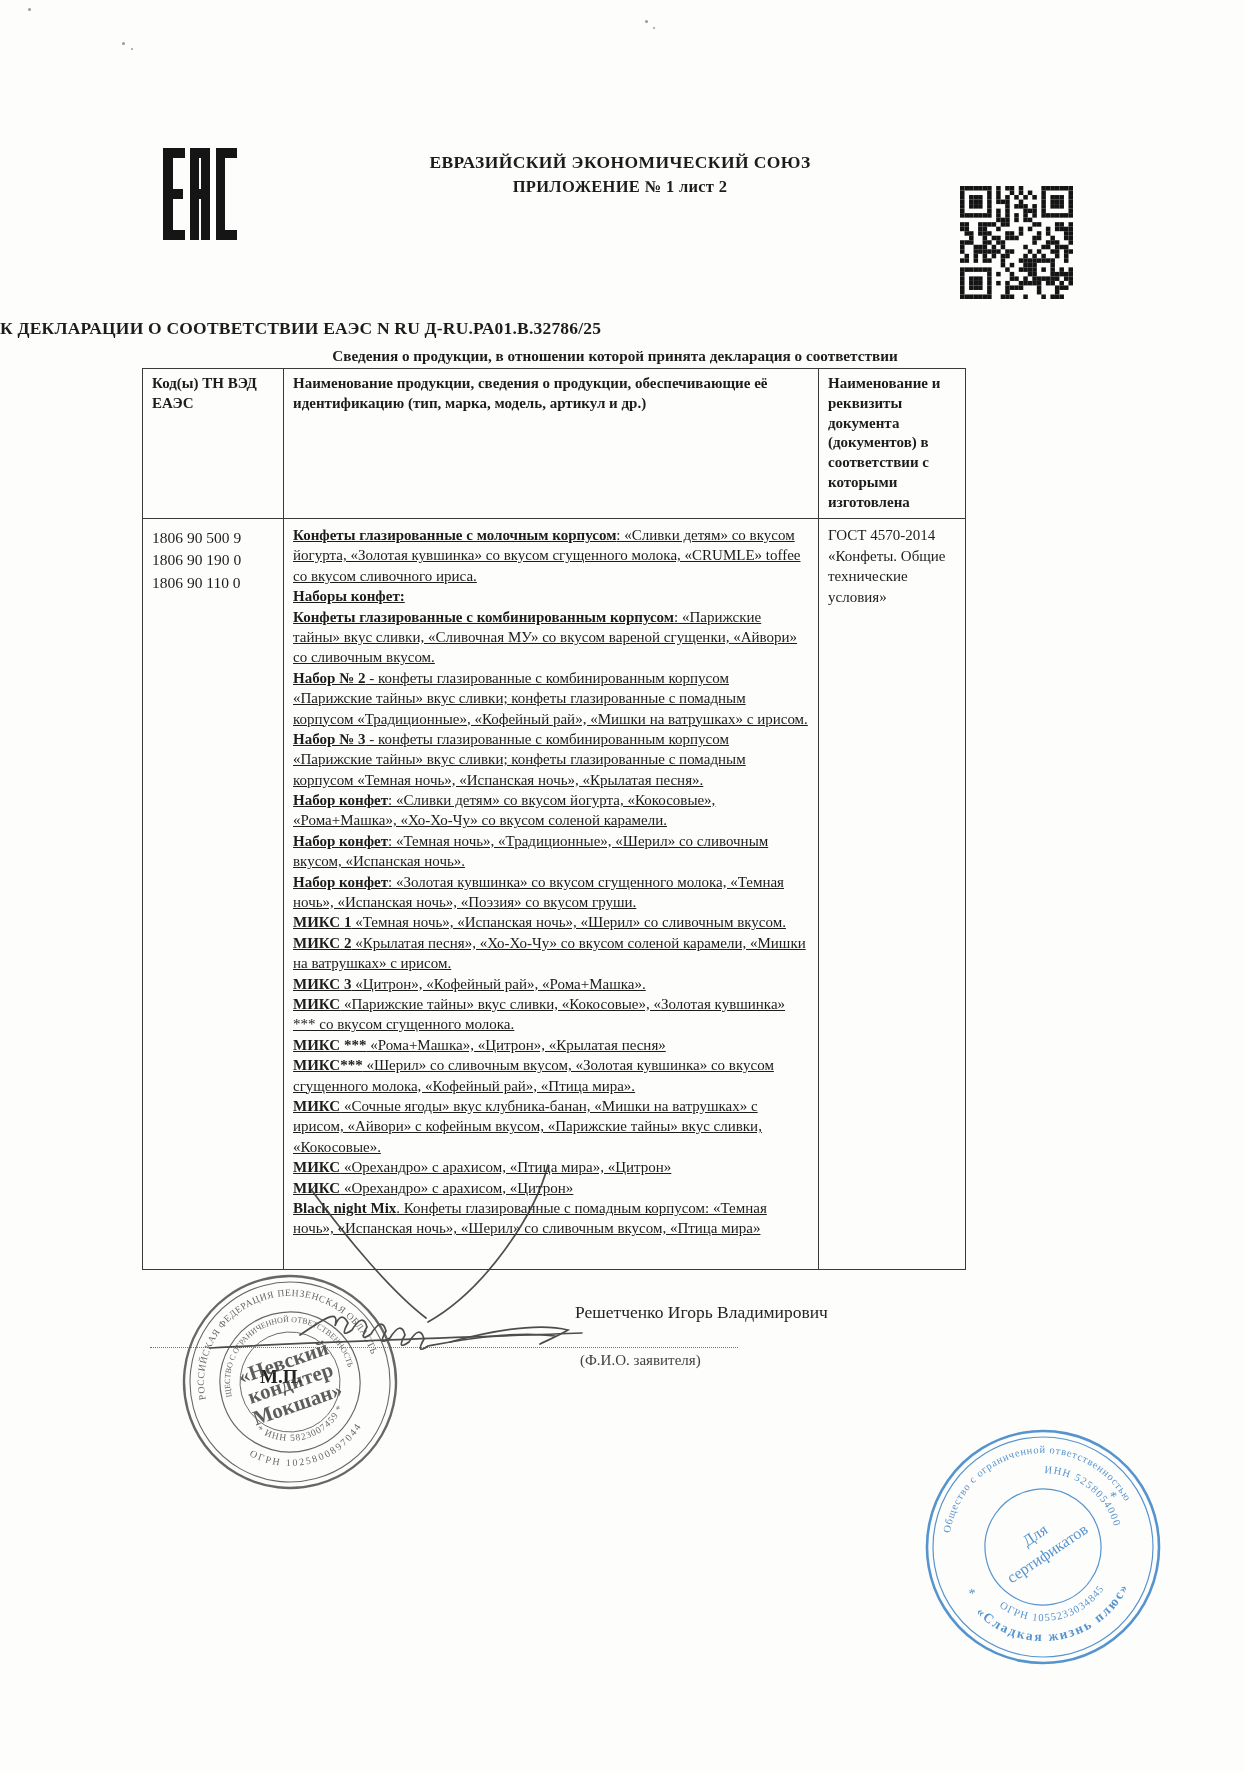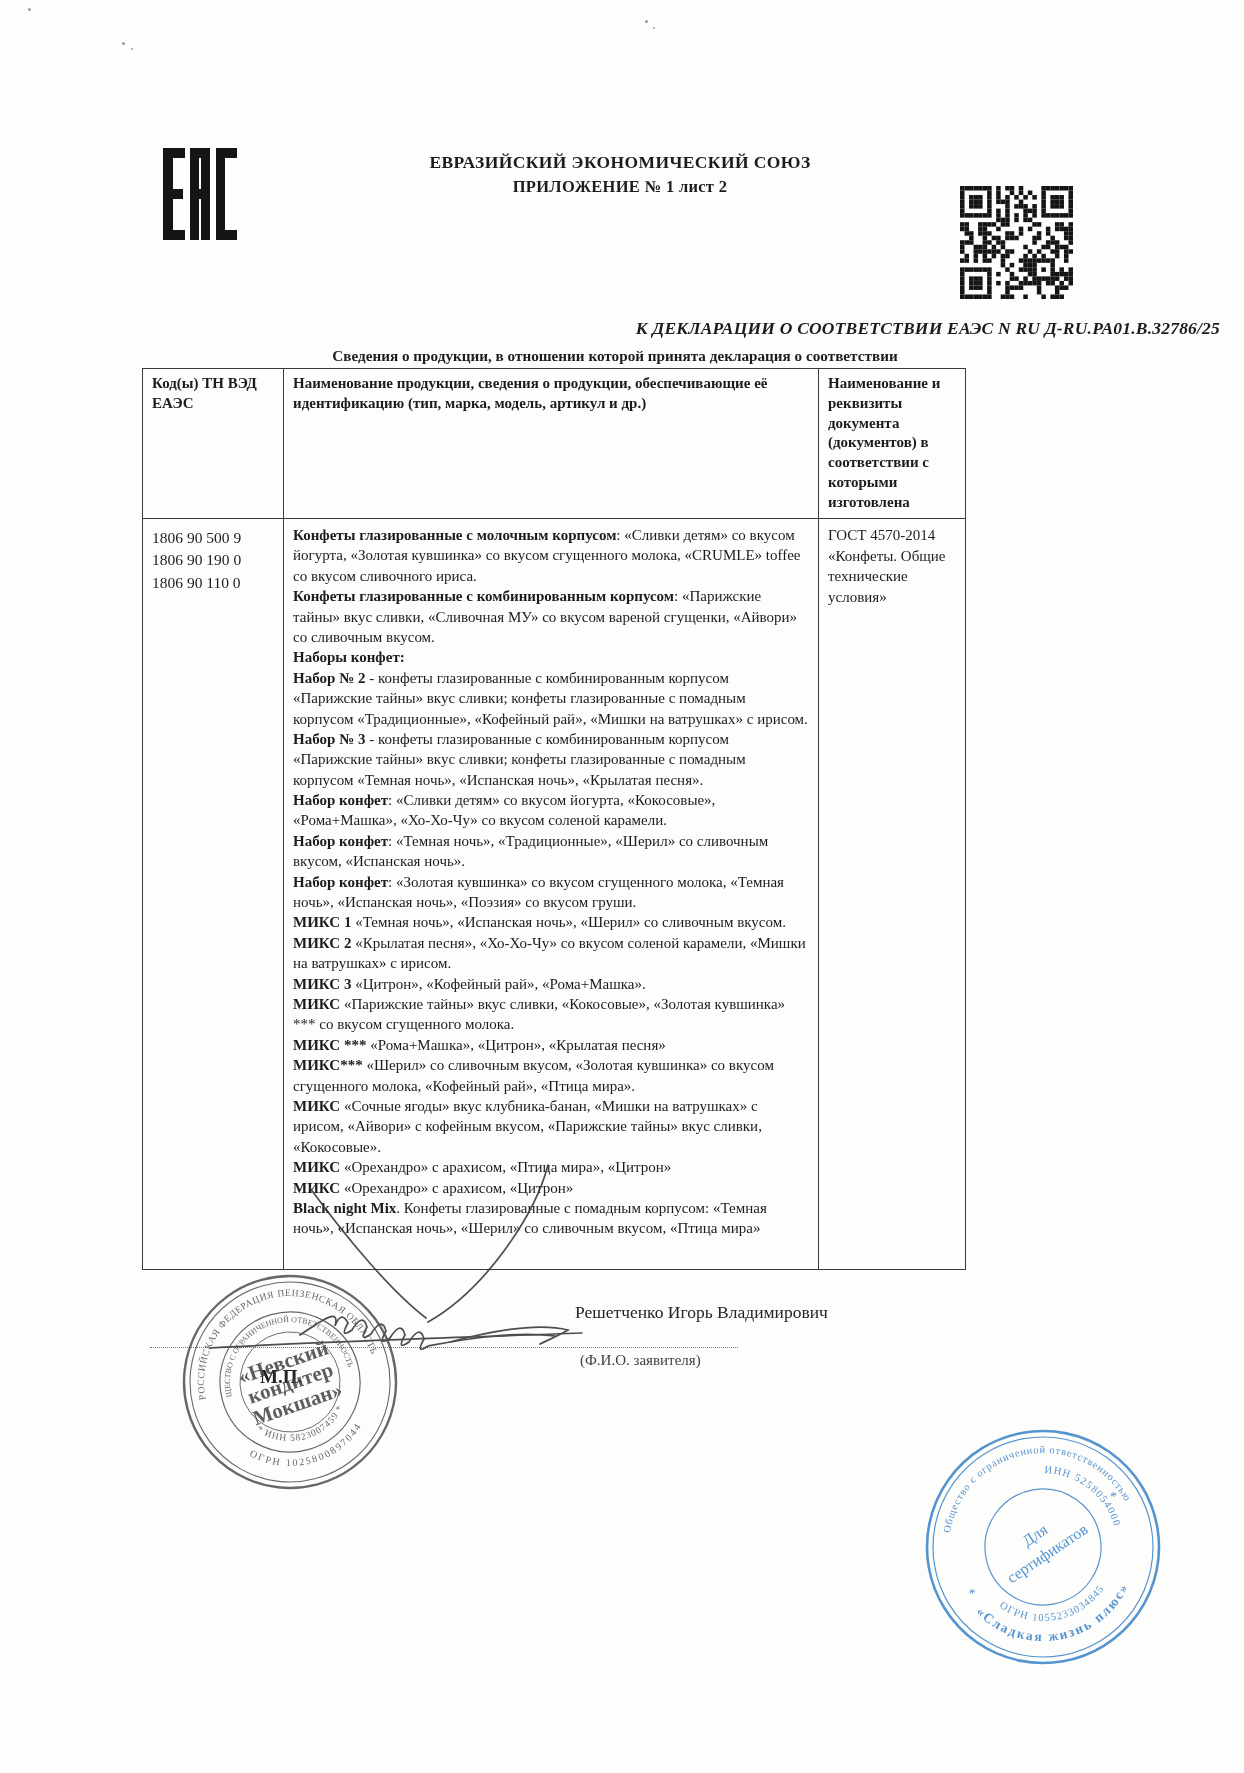--- a/index.html
+++ b/index.html
@@ -7,36 +7,36 @@
         font-family:"Liberation Serif", serif;color:#1c1c1c;overflow:hidden;}
   .speck{position:absolute;background:#9a9a9a;border-radius:50%;}
 
   
   .eac-logo{position:absolute;left:163px;top:148px;width:74px;height:92px;}
   .title-block{position:absolute;left:310px;top:152px;width:620px;text-align:center;}
   .title-line1{font-size:17.5px;font-weight:bold;letter-spacing:.4px;}
   .title-line2{font-size:16.5px;font-weight:bold;margin-top:4px;letter-spacing:.3px;}
   .qr-wrap{position:absolute;left:960px;top:186px;width:113px;height:113px;}
 
-  .decl-title{position:absolute;left:0;top:318px;width:1220px;text-align:right;
-              font-size:17.5px;font-weight:bold;letter-spacing:.2px;font-style:italic;}
+  .decl-title{position:absolute;left:0;top:318px;width:1220px;text-align:left;
+              font-size:17.5px;font-weight:bold;letter-spacing:.2px;}
   .decl-subtitle{position:absolute;left:0;top:347px;width:1230px;text-align:center;
               font-size:15.2px;font-weight:bold;}
 
   
   .doc-table{position:absolute;left:142px;top:368px;width:824px;height:902px;
              border:1.4px solid #3a3a3a;box-sizing:border-box;
              display:grid;grid-template-columns:141px 535px 1fr;grid-template-rows:150px 1fr;}
   .cell{border-right:1.2px solid #3a3a3a;border-bottom:1.2px solid #3a3a3a;
         box-sizing:border-box;padding:5px 9px;overflow:hidden;}
   .cell.last-col{border-right:none;}
   .cell.body-row{border-bottom:none;}
   .th{font-weight:bold;font-size:15px;line-height:1.32;}
   .codes{font-size:15.5px;line-height:1.45;padding-top:8px;}
-  .products{font-size:15px;line-height:1.36;padding-top:6px;}
+  .products{font-size:15px;line-height:1.36;padding-top:6px;text-decoration:underline;}
   .products p{margin:0;}
   .gost{font-size:15px;line-height:1.38;padding-top:6px;}
 
   
   .sig-line{position:absolute;left:150px;top:1347px;width:588px;border-top:1.6px dotted #777;}
   .mp-label{position:absolute;left:260px;top:1366px;font-size:19px;font-weight:bold;color:#222;}
   .applicant-name{position:absolute;left:575px;top:1302px;font-size:17.5px;color:#242424;}
   .applicant-caption{position:absolute;left:580px;top:1352px;font-size:15px;color:#404040;}
 
   .stamp-left{position:absolute;left:170px;top:1262px;width:240px;height:240px;
@@ -409,22 +409,22 @@
     <div class="cell th">Наименование продукции, сведения о продукции, обеспечивающие её идентификацию (тип, марка, модель, артикул и др.)</div>
     <div class="cell th last-col">Наименование и реквизиты документа (документов) в соответствии с которыми изготовлена продукция</div>
 
     <div class="cell body-row codes">
         <div>1806 90 500 9</div>
         <div>1806 90 190 0</div>
         <div>1806 90 110 0</div>
       </div>
     <div class="cell body-row products">
         <p><b>Конфеты глазированные с молочным корпусом</b>: «Сливки детям» со вкусом йогурта, «Золотая кувшинка» со вкусом сгущенного молока, «CRUMLE» toffee со вкусом сливочного ириса.</p>
+        <p><b>Наборы конфет:</b></p>
         <p><b>Конфеты глазированные с комбинированным корпусом</b>: «Парижские тайны» вкус сливки, «Сливочная МУ» со вкусом вареной сгущенки, «Айвори» со сливочным вкусом.</p>
-        <p><b>Наборы конфет:</b></p>
         <p><b>Набор № 2</b> - конфеты глазированные с комбинированным корпусом «Парижские тайны» вкус сливки; конфеты глазированные с помадным корпусом «Традиционные», «Кофейный рай», «Мишки на ватрушках» с ирисом.</p>
         <p><b>Набор № 3</b> - конфеты глазированные с комбинированным корпусом «Парижские тайны» вкус сливки; конфеты глазированные с помадным корпусом «Темная ночь», «Испанская ночь», «Крылатая песня».</p>
         <p><b>Набор конфет</b>: «Сливки детям» со вкусом йогурта, «Кокосовые», «Рома+Машка», «Хо-Хо-Чу» со вкусом соленой карамели.</p>
         <p><b>Набор конфет</b>: «Темная ночь», «Традиционные», «Шерил» со сливочным вкусом, «Испанская ночь».</p>
         <p><b>Набор конфет</b>: «Золотая кувшинка» со вкусом сгущенного молока, «Темная ночь», «Испанская ночь», «Поэзия» со вкусом груши.</p>
         <p><b>МИКС 1</b> «Темная ночь», «Испанская ночь», «Шерил» со сливочным вкусом.</p>
         <p><b>МИКС 2</b> «Крылатая песня», «Хо-Хо-Чу» со вкусом соленой карамели, «Мишки на ватрушках» с ирисом.</p>
         <p><b>МИКС 3</b> «Цитрон», «Кофейный рай», «Рома+Машка».</p>
         <p><b>МИКС</b> «Парижские тайны» вкус сливки, «Кокосовые», «Золотая кувшинка» *** со вкусом сгущенного молока.</p>
         <p><b>МИКС ***</b> «Рома+Машка», «Цитрон», «Крылатая песня»</p>

